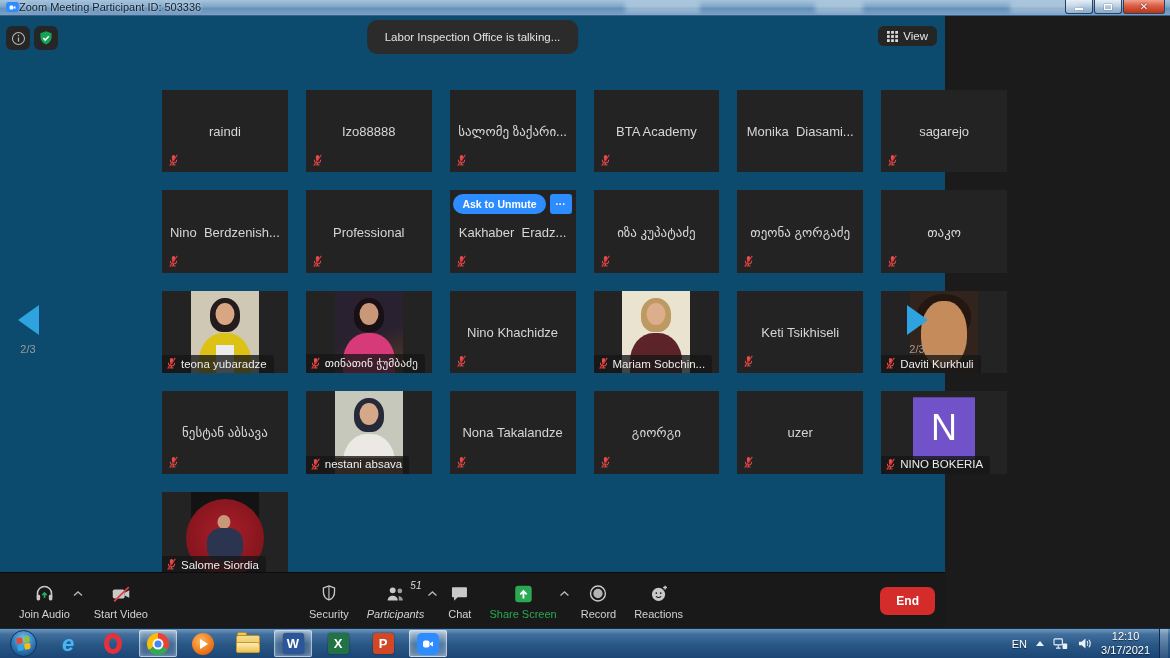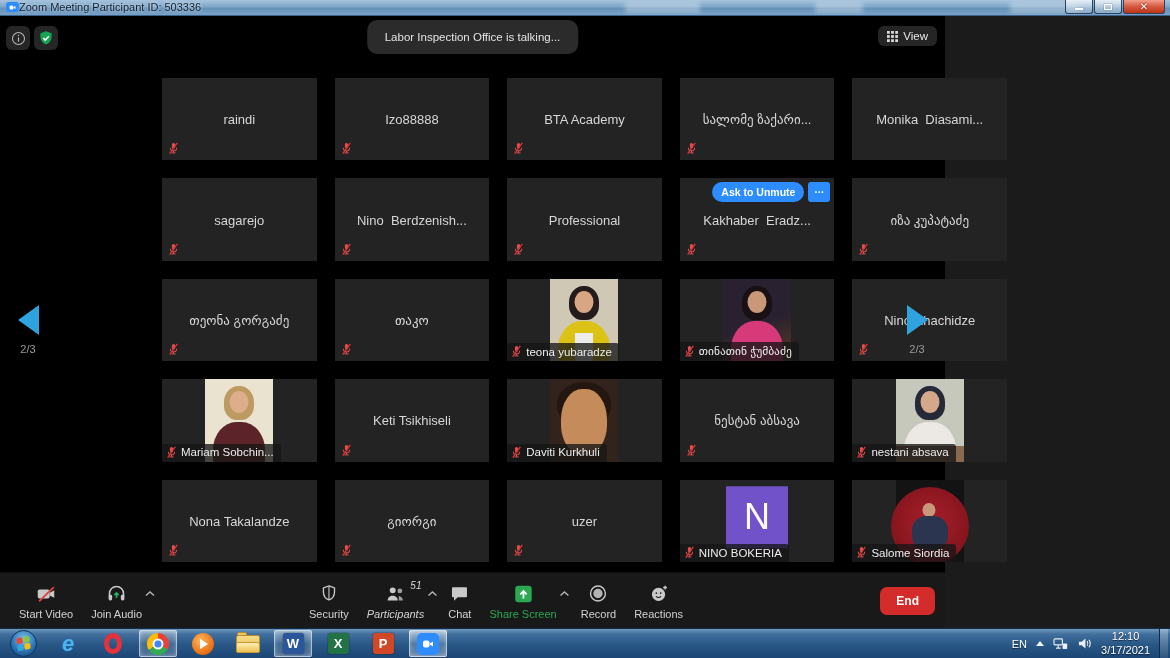--- a/index.html
+++ b/index.html
@@ -19,32 +19,32 @@
   .winbtns { position:absolute; right:5px; top:0; display:flex; gap:1px; }
   .wbtn { width:28px; height:14px; border:1px solid #29435f; border-top:none;
     border-radius:0 0 3px 3px; background:linear-gradient(rgba(250,253,255,.75),rgba(160,185,210,.55));
     display:flex; align-items:center; justify-content:center; }
   .wbtn.close { width:42px; background:linear-gradient(#f2a08e,#d95f45 45%,#bd3315); }
   .wbtn .min { width:8px; height:2px; background:#fff; box-shadow:0 0 1px #345; margin-top:4px; }
   .wbtn .max { width:8px; height:6px; border:1.5px solid #fff; box-shadow:0 0 1px #345; }
   .wbtn .xx  { color:#fff; font-size:10px; line-height:10px; text-shadow:0 0 2px #501000; }
 
   
-  .zoomwin { position:absolute; top:16px; left:0; width:945px; bottom:30px; background:#000000; }
+  .zoomwin { position:absolute; top:16px; left:0; width:945px; bottom:30px; background:#0c4a6e; }
 
   .meet-btn { position:absolute; width:24px; height:24px; border-radius:6px; background:#262626;
     display:flex; align-items:center; justify-content:center; }
   .toast { position:absolute; left:50%; top:4px; transform:translateX(-50%);
     background:#2b2b2b; border-radius:10px; padding:11px 18px; font-size:11.5px; color:#e2e2e2; }
   .viewbtn { position:absolute; right:8px; top:10px; background:#252525; border-radius:6px;
     padding:4px 9px; display:flex; align-items:center; gap:5px; color:#e6e6e6; font-size:11.5px; }
 
   
-  .grid { position:absolute; left:162px; top:62px; width:845px; height:484px;
-    display:grid; grid-template-columns:repeat(5,1fr); grid-template-rows:repeat(5,1fr); gap:18px; }
+  .grid { position:absolute; left:162px; top:74px; width:845px; height:484px;
+    display:grid; grid-template-columns:repeat(6,1fr); grid-template-rows:repeat(5,1fr); gap:18px; }
   .tile { position:relative; background:#232323; overflow:hidden; }
   .tname { position:absolute; left:0; right:0; top:50%; transform:translateY(-50%);
     text-align:center; color:#d6d6d6; font-size:13px; white-space:pre; }
   .mic-corner { position:absolute; left:6px; bottom:5px; line-height:0; }
   .vlabel { position:absolute; left:0; bottom:0; background:rgba(22,22,22,.78);
     padding:2px 7px 3px 4px; display:flex; align-items:center; gap:4px;
     color:#ececec; font-size:11.5px; white-space:pre; border-top-right-radius:3px; }
   .actions { position:absolute; top:4px; right:4px; display:flex; gap:4px; }
   .act-btn { background:#2d8cff; color:#fff; font-size:10.5px; font-weight:bold;
     border:none; border-radius:10px; padding:4px 9px; }
@@ -220,31 +220,31 @@
         <span class="tname">Izo88888</span>
         <span class="mic-corner"><svg viewBox="0 0 14 16" width="11" height="13">
     <rect x="5" y="1" width="4" height="7" rx="2" fill="#e0504e"></rect>
     <path d="M3 7a4 4 0 0 0 8 0" fill="none" stroke="#e0504e" stroke-width="1.3"></path>
     <line x1="7" y1="11.2" x2="7" y2="13.3" stroke="#e0504e" stroke-width="1.3"></line>
     <line x1="4.4" y1="13.6" x2="9.6" y2="13.6" stroke="#e0504e" stroke-width="1.3"></line>
     <line x1="11.8" y1="0.8" x2="2.2" y2="14.4" stroke="#d93438" stroke-width="1.7"></line>
   </svg></span>
       </div>
       <div class="tile">
+        <span class="tname">სალომე ზაქარი...</span>
+        <span class="mic-corner"><svg viewBox="0 0 14 16" width="11" height="13">
+    <rect x="5" y="1" width="4" height="7" rx="2" fill="#e0504e"></rect>
+    <path d="M3 7a4 4 0 0 0 8 0" fill="none" stroke="#e0504e" stroke-width="1.3"></path>
+    <line x1="7" y1="11.2" x2="7" y2="13.3" stroke="#e0504e" stroke-width="1.3"></line>
+    <line x1="4.4" y1="13.6" x2="9.6" y2="13.6" stroke="#e0504e" stroke-width="1.3"></line>
+    <line x1="11.8" y1="0.8" x2="2.2" y2="14.4" stroke="#d93438" stroke-width="1.7"></line>
+  </svg></span>
+      </div>
+      <div class="tile">
         <span class="tname">BTA Academy</span>
-        <span class="mic-corner"><svg viewBox="0 0 14 16" width="11" height="13">
-    <rect x="5" y="1" width="4" height="7" rx="2" fill="#e0504e"></rect>
-    <path d="M3 7a4 4 0 0 0 8 0" fill="none" stroke="#e0504e" stroke-width="1.3"></path>
-    <line x1="7" y1="11.2" x2="7" y2="13.3" stroke="#e0504e" stroke-width="1.3"></line>
-    <line x1="4.4" y1="13.6" x2="9.6" y2="13.6" stroke="#e0504e" stroke-width="1.3"></line>
-    <line x1="11.8" y1="0.8" x2="2.2" y2="14.4" stroke="#d93438" stroke-width="1.7"></line>
-  </svg></span>
-      </div>
-      <div class="tile">
-        <span class="tname">სალომე ზაქარი...</span>
         <span class="mic-corner"><svg viewBox="0 0 14 16" width="11" height="13">
     <rect x="5" y="1" width="4" height="7" rx="2" fill="#e0504e"></rect>
     <path d="M3 7a4 4 0 0 0 8 0" fill="none" stroke="#e0504e" stroke-width="1.3"></path>
     <line x1="7" y1="11.2" x2="7" y2="13.3" stroke="#e0504e" stroke-width="1.3"></line>
     <line x1="4.4" y1="13.6" x2="9.6" y2="13.6" stroke="#e0504e" stroke-width="1.3"></line>
     <line x1="11.8" y1="0.8" x2="2.2" y2="14.4" stroke="#d93438" stroke-width="1.7"></line>
   </svg></span>
       </div>
       <div class="tile">
         <span class="tname">Monika  Diasami...</span>
@@ -488,44 +488,44 @@
   <div class="nav nav-right">
     <span class="tri-r"></span>
     <div class="pg">2/3</div>
   </div>
 
   <div class="ztoolbar">
     <div class="tgroup">
         <div style="display: flex; align-items: center;">
           <div class="tbtn">
       <div class="ticon">
-              <svg viewBox="0 0 24 24" width="22" height="22">
-                <rect x="3" y="7" width="13" height="10" rx="2" fill="#c9c9c9"></rect>
-                <path d="M16 10.5 21 8v8l-5-2.5z" fill="#c9c9c9"></path>
-                <line x1="20.5" y1="4.5" x2="4.5" y2="20" stroke="#e04040" stroke-width="2"></line>
-              </svg>
-            </div>
-            <div class="tlabel">Start Video</div>
-          </div>
-        </div>
-        <div style="display: flex; align-items: center;">
-          <div class="tbtn">
-      <div class="ticon">
               <svg viewBox="0 0 24 24" width="21" height="21">
                 <path d="M4 15v-3a8 8 0 0 1 16 0v3" fill="none" stroke="#c9c9c9" stroke-width="1.8"></path>
                 <rect x="3" y="13.5" width="4" height="6.5" rx="1.6" fill="#c9c9c9"></rect>
                 <rect x="17" y="13.5" width="4" height="6.5" rx="1.6" fill="#c9c9c9"></rect>
                 <path d="M12 17v-5.5M9.5 13.8 12 11.3l2.5 2.5" fill="none" stroke="#27ae60" stroke-width="1.8"></path>
               </svg>
             </div>
             <div class="tlabel">Join Audio</div>
           </div>
           <span class="chev"><svg viewBox="0 0 10 6" width="10" height="7">
               <path d="M1 5l4-3.6L9 5" stroke="#b4b4b4" stroke-width="1.4" fill="none"></path>
             </svg></span>
+        </div>
+        <div style="display: flex; align-items: center;">
+          <div class="tbtn">
+      <div class="ticon">
+              <svg viewBox="0 0 24 24" width="22" height="22">
+                <rect x="3" y="7" width="13" height="10" rx="2" fill="#c9c9c9"></rect>
+                <path d="M16 10.5 21 8v8l-5-2.5z" fill="#c9c9c9"></path>
+                <line x1="20.5" y1="4.5" x2="4.5" y2="20" stroke="#e04040" stroke-width="2"></line>
+              </svg>
+            </div>
+            <div class="tlabel">Start Video</div>
+          </div>
         </div>
       </div>
     <div class="tgroup center">
         <div style="display: flex; align-items: center;">
           <div class="tbtn">
       <div class="ticon">
               <svg viewBox="0 0 24 24" width="19" height="19">
                 <path d="M12 2.5l7 2.5v5c0 5-3 8.6-7 10.2-4-1.6-7-5.2-7-10.2v-5z" fill="none" stroke="#c9c9c9" stroke-width="1.7"></path>
                 <path d="M12 2.5v17.7" stroke="#c9c9c9" stroke-width="1.4"></path>
               </svg>

